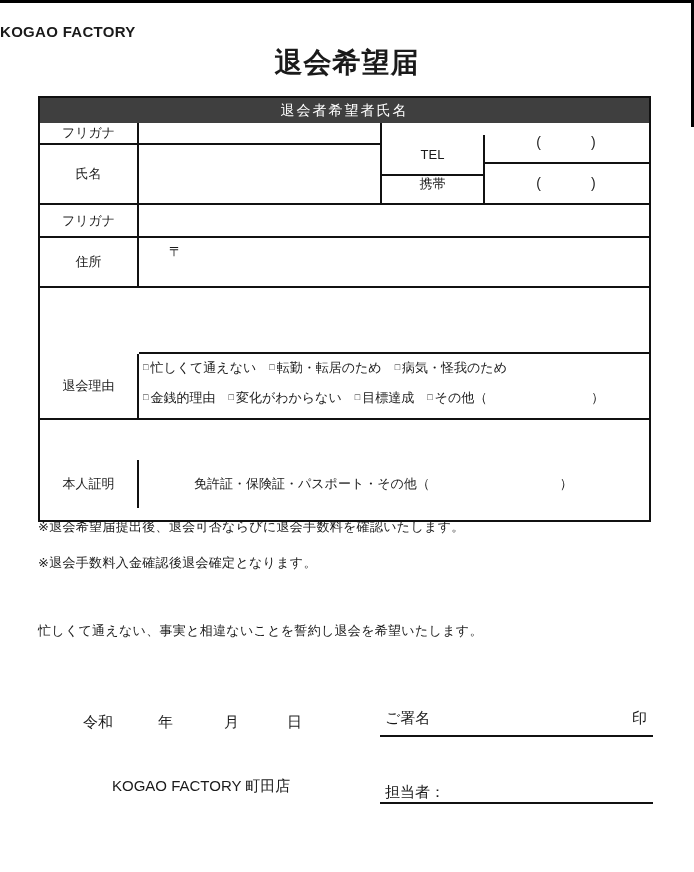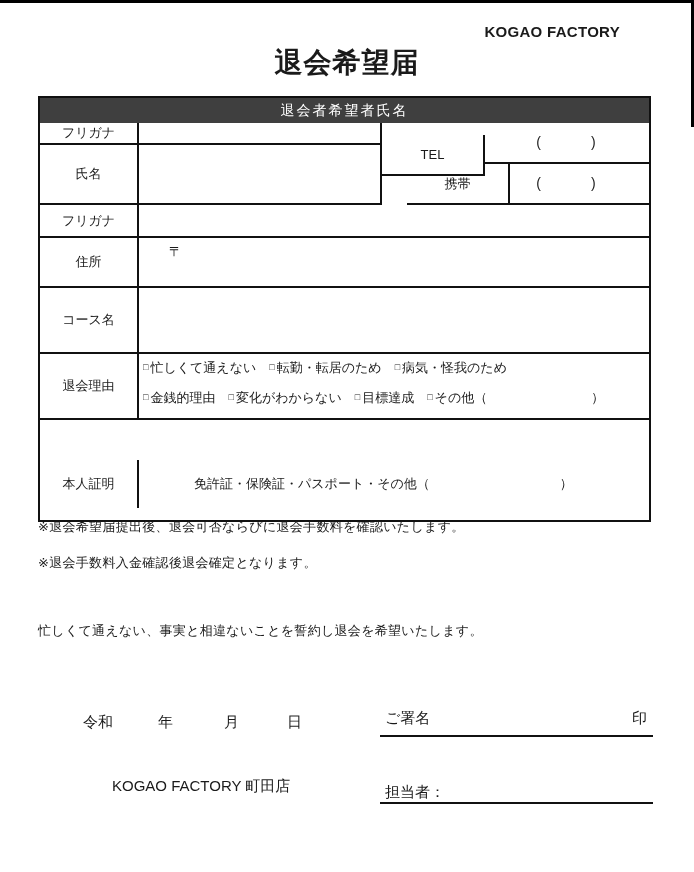--- a/index.html
+++ b/index.html
@@ -10,21 +10,21 @@
     font-family:"Liberation Sans","DejaVu Sans",sans-serif;
     color:#1a1a1a;
     overflow:hidden;
   }
   
   .edge-top{position:absolute;left:0;top:0;width:694px;height:3px;background:#000;}
   .edge-right{position:absolute;left:691px;top:0;width:3px;height:127px;background:#000;}
 
   .brand{
     position:absolute;left:0;top:23px;width:620px;
-    text-align:right;font-size:15px;font-weight:bold;letter-spacing:.3px;
+    font-size:15px;font-weight:bold;letter-spacing:.3px;
   }
   .doc-title{
     position:absolute;left:0;top:44px;width:694px;
     text-align:center;font-size:28px;font-weight:bold;letter-spacing:1px;
   }
 
   
   .form-table{
     position:absolute;left:38px;top:96px;width:613px;height:426px;
     border:2px solid #111;box-sizing:border-box;overflow:hidden;
@@ -37,21 +37,21 @@
     left:0;top:0;width:609px;height:25px;
     background:#3f3f3f;color:#ffffff;
     justify-content:center;font-size:14px;letter-spacing:2px;font-weight:500;
   }
   .c-fur1-lab{left:0;top:25px;width:99px;height:22px;}
   .c-fur1-val{left:99px;top:25px;width:243px;height:22px;}
   .c-tel-lab{left:342px;top:25px;width:103px;height:41px;margin-top:12px;}
   .c-tel-val{left:445px;top:25px;width:164px;height:41px;justify-content:center;}
   .c-name-lab{left:0;top:47px;width:99px;height:60px;}
   .c-name-val{left:99px;top:47px;width:243px;height:60px;}
-  .c-mob-lab{left:342px;top:66px;width:103px;height:41px;margin-left:25px;}
+  .c-mob-lab{left:342px;top:66px;width:103px;height:41px;}
   .c-mob-val{left:445px;top:66px;width:164px;height:41px;justify-content:center;}
   .c-fur2-lab{left:0;top:107px;width:99px;height:33px;}
   .c-fur2-val{left:99px;top:107px;width:510px;height:33px;}
   .c-addr-lab{left:0;top:140px;width:99px;height:50px;}
   .c-addr-val{left:99px;top:140px;width:510px;height:50px;align-items:flex-start;padding:5px 0 0 30px;}
   .c-course-lab{left:0;top:190px;width:99px;height:66px;}
   .c-course-val{left:99px;top:190px;width:510px;height:66px;}
   .c-reason-lab{left:0;top:256px;width:99px;height:66px;}
   .c-reason-val{left:99px;top:256px;width:510px;height:66px;
     flex-direction:column;align-items:flex-start;justify-content:flex-start;
@@ -122,21 +122,20 @@
       </div>
 
     <div class="cell lab br bb c-fur2-lab">フリガナ</div>
     <div class="cell bb c-fur2-val"></div>
 
     <div class="cell lab br bb c-addr-lab">住所</div>
     <div class="cell bb c-addr-val">
         <span>〒</span>
       </div>
 
-    <div class="cell lab br bb c-course-lab">コース名</div>
     <div class="cell bb c-course-val"></div>
 
     <div class="cell lab br bb c-reason-lab">退会理由</div>
     <div class="cell bb c-reason-val">
       <div class="reason-line">
         <span class="opt">
             <span class="cb">□</span>
             <span>忙しくて通えない</span>
           </span>
         <span class="opt">

